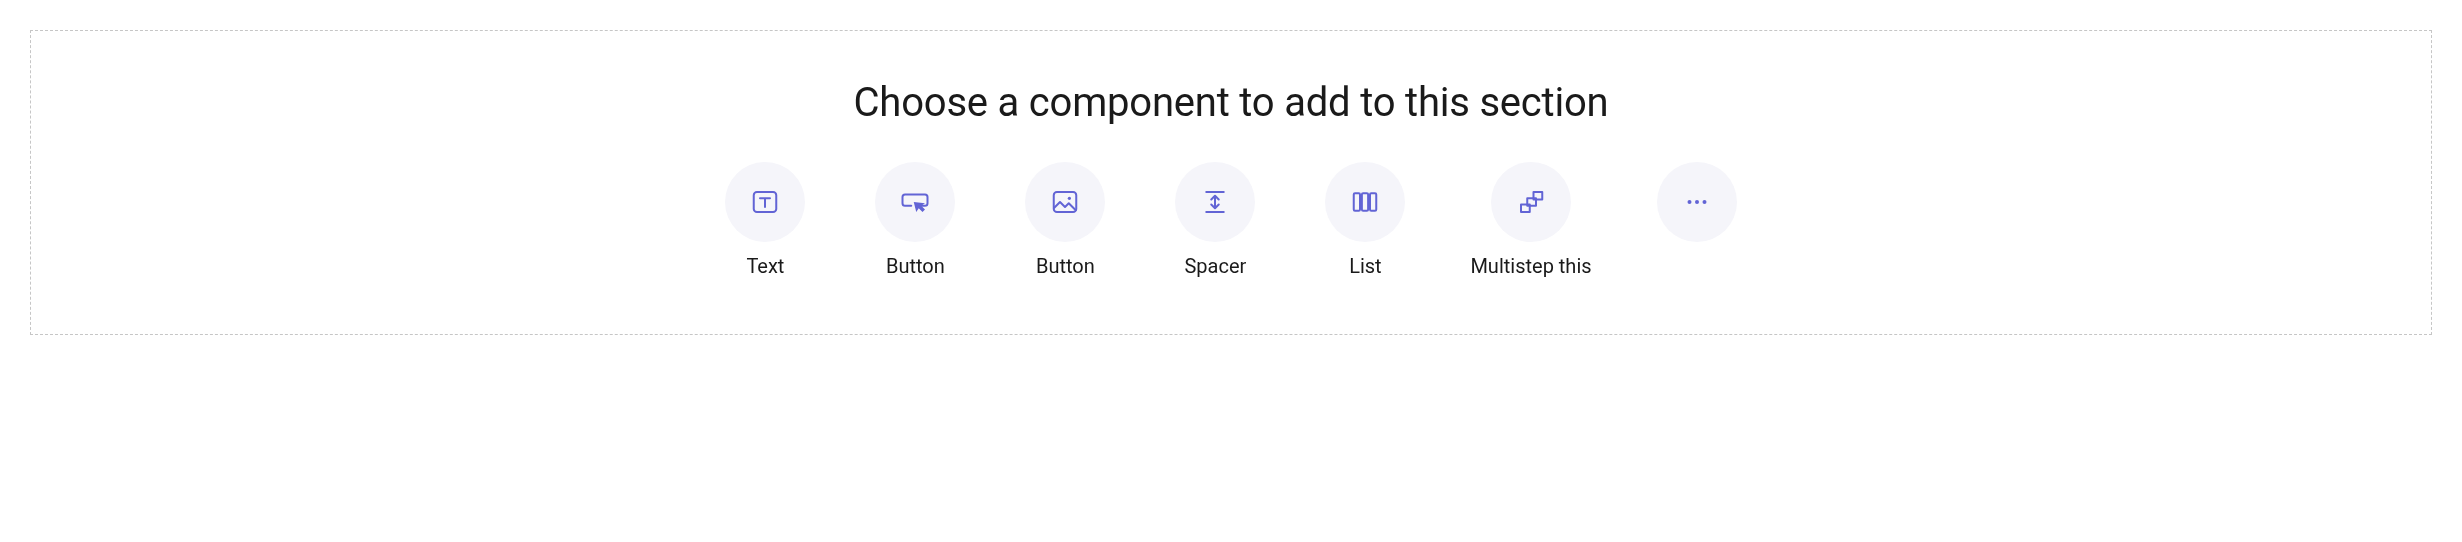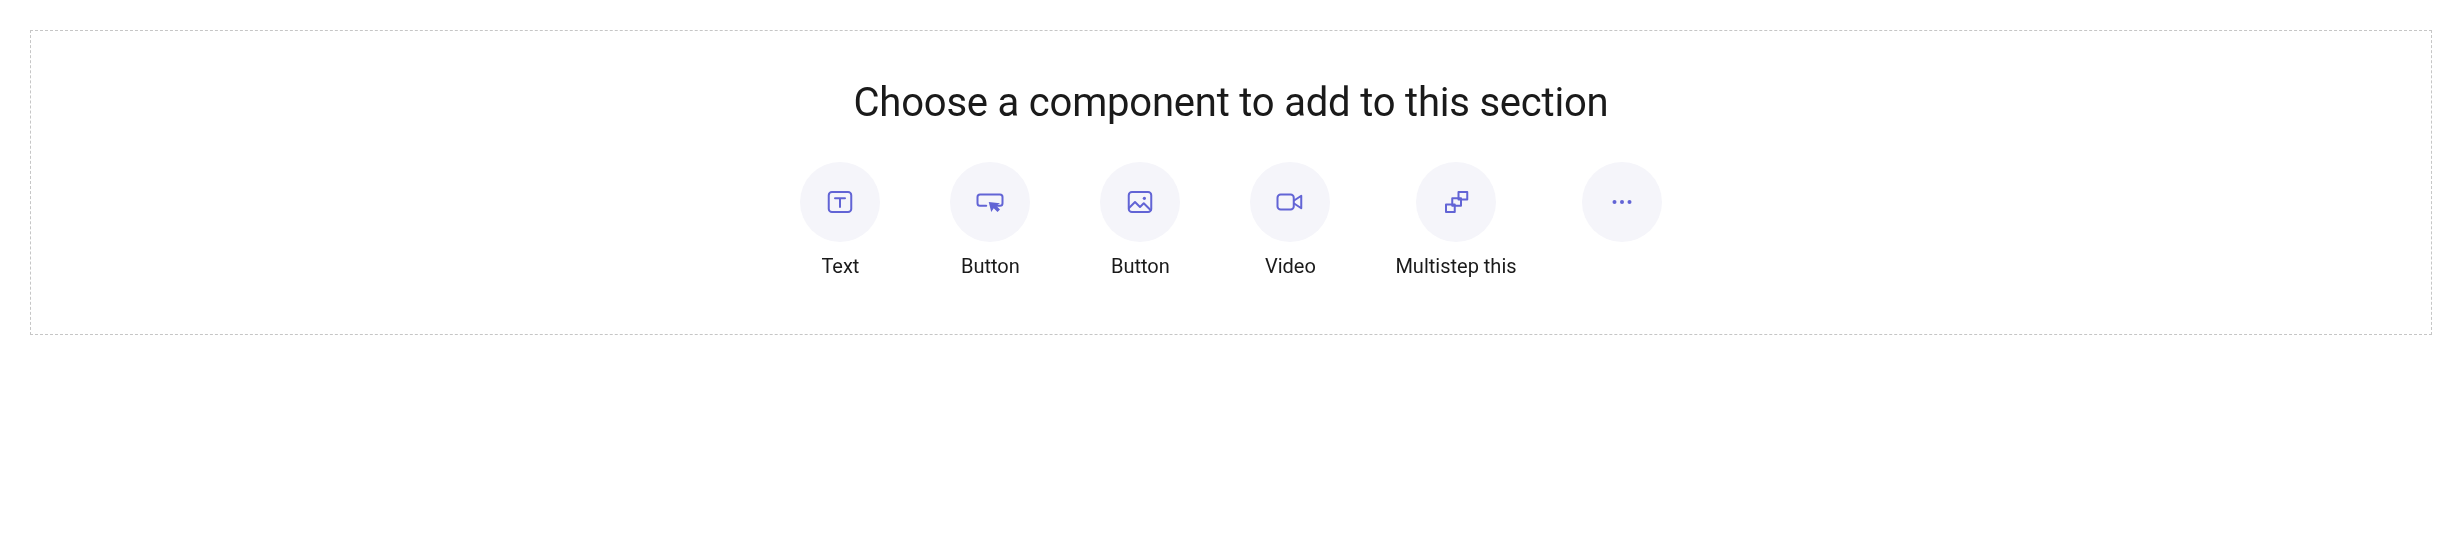--- a/index.html
+++ b/index.html
@@ -98,31 +98,44 @@
       <div class="component-icon-circle">
         <svg viewBox="0 0 24 24">
           <rect x="3" y="4" width="18" height="16" rx="2.5"></rect>
           <circle cx="15.5" cy="9" r="1.3" fill="#6264d5" stroke="none"></circle>
           <path d="M3 17 L8 12 L12 16 L15 13 L21 19" stroke-linejoin="round"></path>
         </svg>
       </div>
       <span class="component-label">Button</span>
     </div>
 
+
     <div class="component-option">
       <div class="component-icon-circle">
         <svg viewBox="0 0 24 24">
-          <rect x="2" y="6" width="13" height="12" rx="2.5"></rect>
-          <path d="M15 11 L21 7 V17 L15 13" stroke-linejoin="round"></path>
+          <line x1="5" y1="4" x2="19" y2="4" stroke-linecap="round"></line>
+          <line x1="5" y1="20" x2="19" y2="20" stroke-linecap="round"></line>
+          <line x1="12" y1="7" x2="12" y2="17"></line>
+          <path d="M9 10 L12 7 L15 10" stroke-linecap="round" stroke-linejoin="round"></path>
+          <path d="M9 14 L12 17 L15 14" stroke-linecap="round" stroke-linejoin="round"></path>
         </svg>
       </div>
-      <span class="component-label">Video</span>
+      <span class="component-label">Spacer</span>
     </div>
 
-
+    <div class="component-option">
+      <div class="component-icon-circle">
+        <svg viewBox="0 0 24 24">
+          <rect x="3" y="5" width="5" height="14" rx="1"></rect>
+          <rect x="9.5" y="5" width="5" height="14" rx="1"></rect>
+          <rect x="16" y="5" width="5" height="14" rx="1"></rect>
+        </svg>
+      </div>
+      <span class="component-label">List</span>
+    </div>
 
 
     <div class="component-option">
       <div class="component-icon-circle">
         <svg viewBox="0 0 24 24">
           <path d="M14 4 H21 V10 H14 V4 Z" stroke-linejoin="round"></path>
           <path d="M9 9 H16 V15 H9 V9 Z" stroke-linejoin="round"></path>
           <path d="M4 14 H11 V20 H4 V14 Z" stroke-linejoin="round"></path>
         </svg>
       </div>

